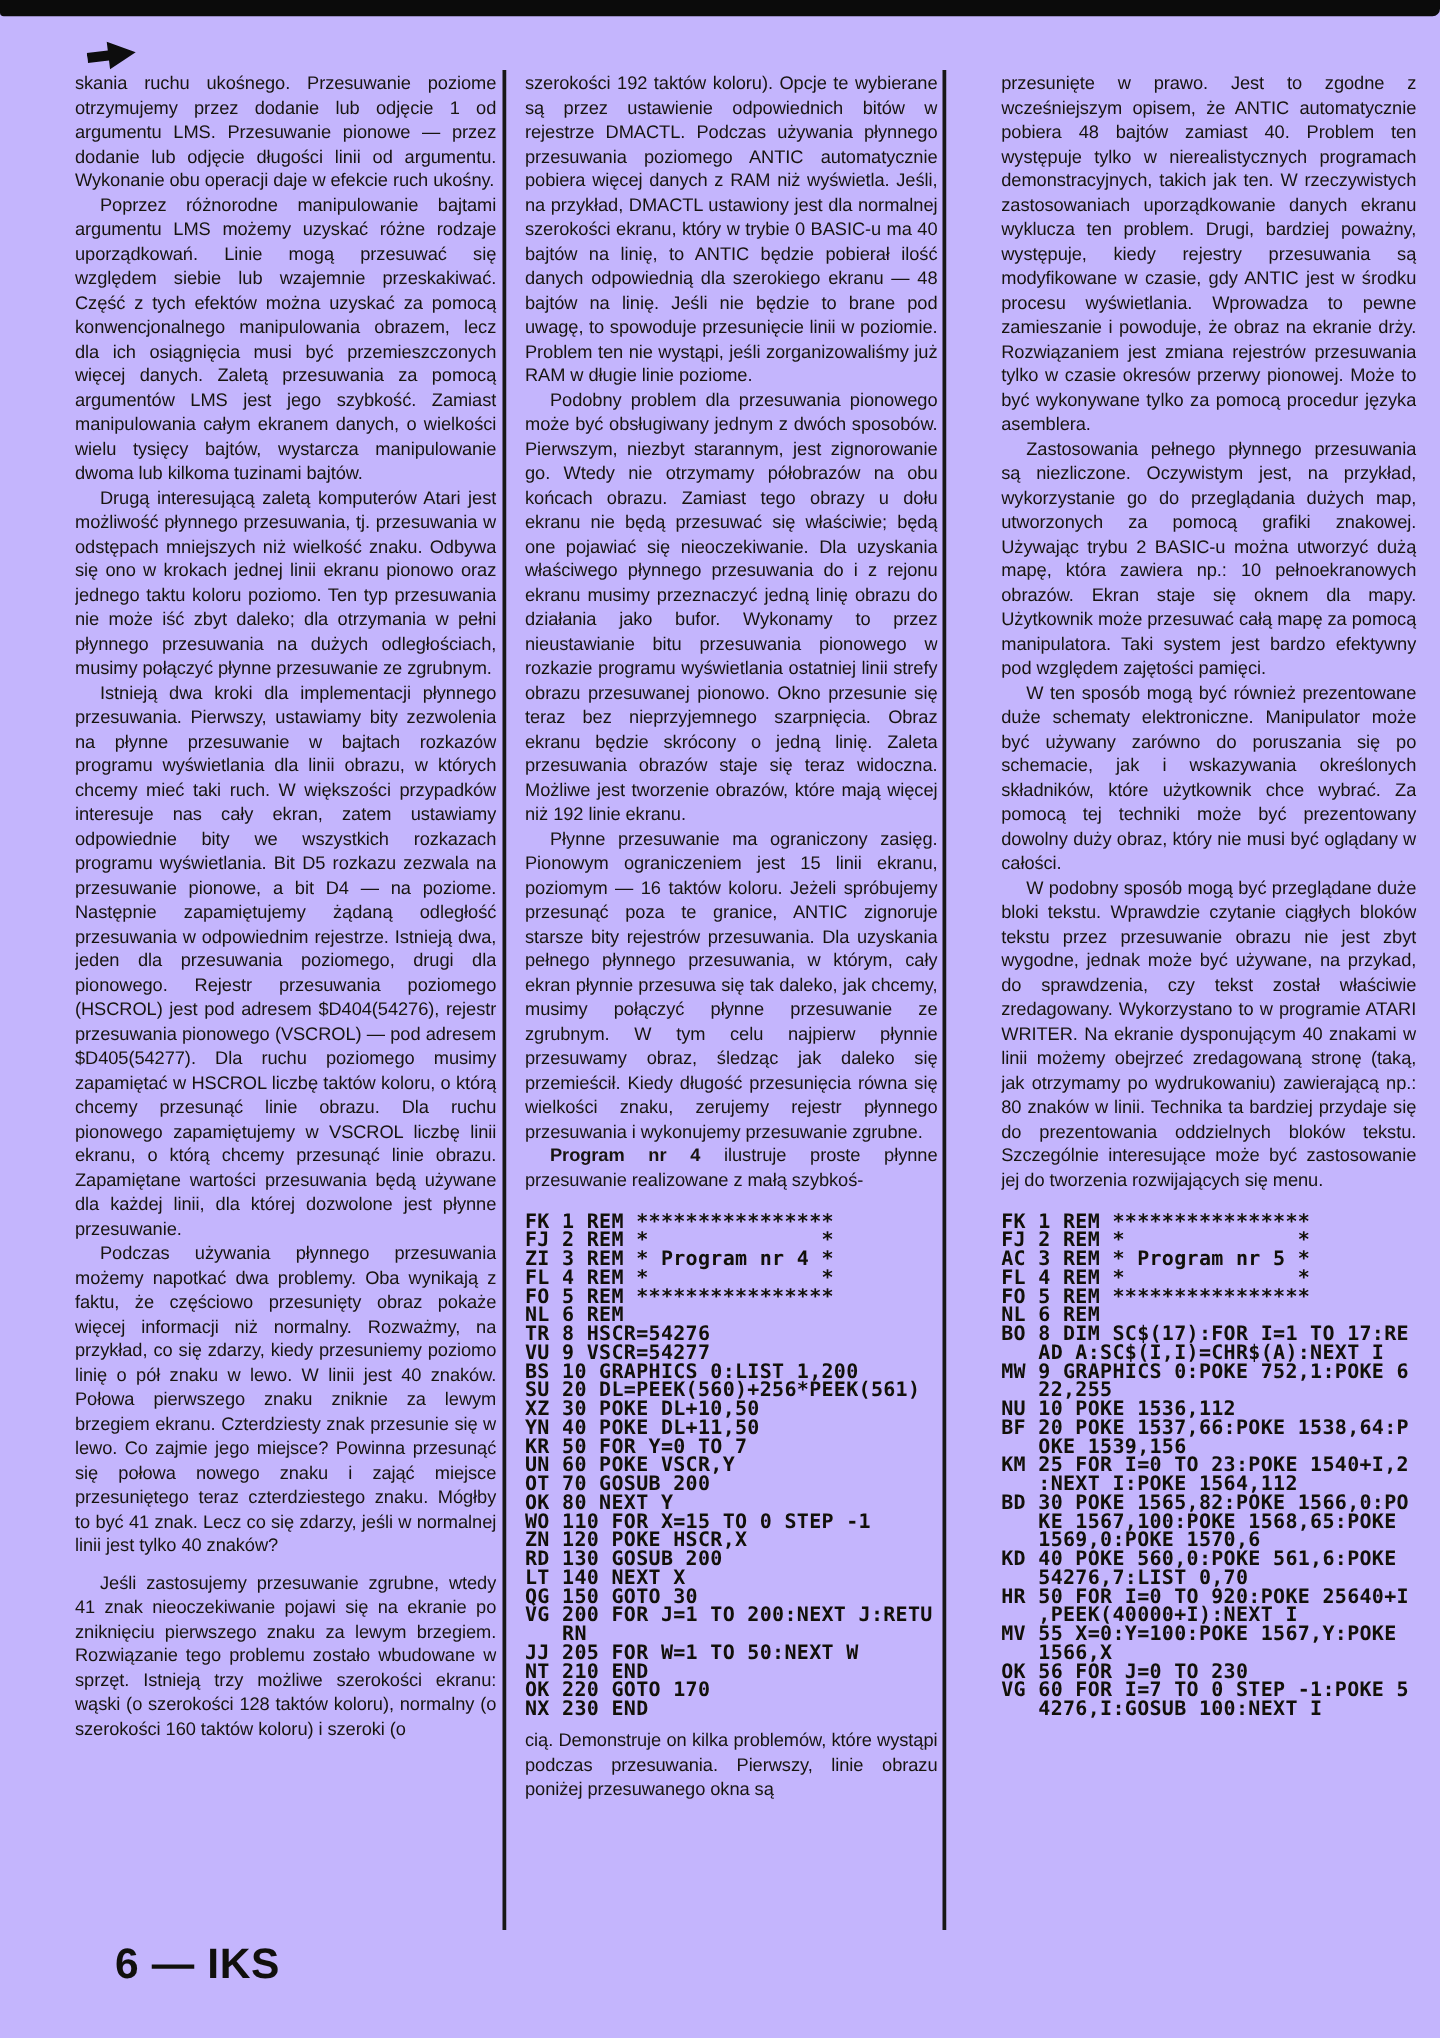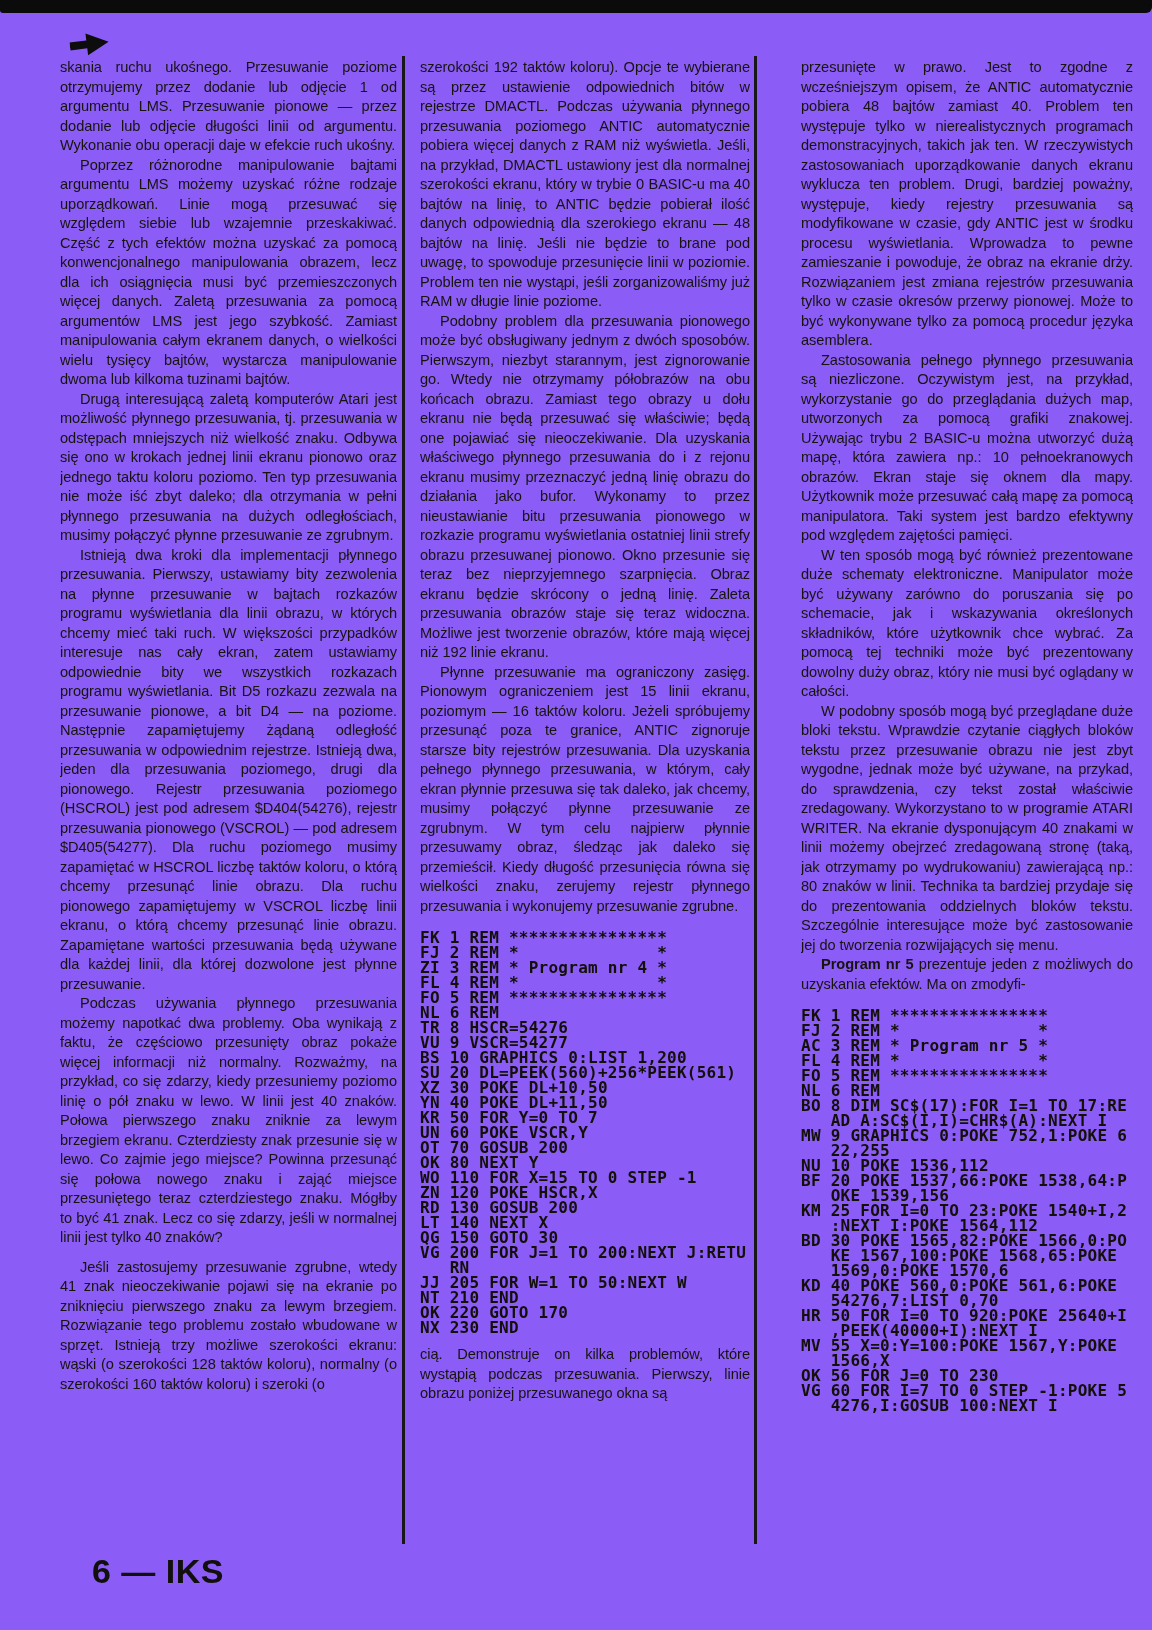--- a/index.html
+++ b/index.html
@@ -3,21 +3,21 @@
 <meta charset="utf-8">
 <style>
   html,body{margin:0;padding:0;background:#cfcac0;}
   .page{
     position:relative;
     width:1152px;height:1630px;
     overflow:hidden;
     background:
       linear-gradient(180deg,#e6e1d7 0%,#eeeae1 6%,#edu 0,#ece8df 55%,#e9e4da 100%),
       #ece8df;
-    background-color:#8b5cf6;
+    background-color:#c4b5fd;
     font-family:"Liberation Sans",sans-serif;
     color:#17140f;
   }
   .top-edge{
     position:absolute;top:0;left:0;width:1152px;height:13px;
     background:#0b0b0b;
     border-bottom-left-radius:3px;border-bottom-right-radius:6px;
   }
   .arrow{position:absolute;left:70px;top:32px;transform:rotate(-7deg);}
   .col{
@@ -72,20 +72,21 @@
       <p class="para indent">Drugą interesującą zaletą komputerów Atari jest możliwość płynnego przesuwania, tj. przesuwania w odstępach mniejszych niż wielkość znaku. Odbywa się ono w krokach jednej linii ekranu pionowo oraz jednego taktu koloru poziomo. Ten typ przesuwania nie może iść zbyt daleko; dla otrzymania w pełni płynnego przesuwania na dużych odległościach, musimy połączyć płynne przesuwanie ze zgrubnym.</p>
       <p class="para indent">Istnieją dwa kroki dla implementacji płynnego przesuwania. Pierwszy, ustawiamy bity zezwolenia na płynne przesuwanie w bajtach rozkazów programu wyświetlania dla linii obrazu, w których chcemy mieć taki ruch. W większości przypadków interesuje nas cały ekran, zatem ustawiamy odpowiednie bity we wszystkich rozkazach programu wyświetlania. Bit D5 rozkazu zezwala na przesuwanie pionowe, a bit D4 — na poziome. Następnie zapamiętujemy żądaną odległość przesuwania w odpowiednim rejestrze. Istnieją dwa, jeden dla przesuwania poziomego, drugi dla pionowego. Rejestr przesuwania poziomego (HSCROL) jest pod adresem $D404(54276), rejestr przesuwania pionowego (VSCROL) — pod adresem $D405(54277). Dla ruchu poziomego musimy zapamiętać w HSCROL liczbę taktów koloru, o którą chcemy przesunąć linie obrazu. Dla ruchu pionowego zapamiętujemy w VSCROL liczbę linii ekranu, o którą chcemy przesunąć linie obrazu. Zapamiętane wartości przesuwania będą używane dla każdej linii, dla której dozwolone jest płynne przesuwanie.</p>
       <p class="para indent">Podczas używania płynnego przesuwania możemy napotkać dwa problemy. Oba wynikają z faktu, że częściowo przesunięty obraz pokaże więcej informacji niż normalny. Rozważmy, na przykład, co się zdarzy, kiedy przesuniemy poziomo linię o pół znaku w lewo. W linii jest 40 znaków. Połowa pierwszego znaku zniknie za lewym brzegiem ekranu. Czterdziesty znak przesunie się w lewo. Co zajmie jego miejsce? Powinna przesunąć się połowa nowego znaku i zająć miejsce przesuniętego teraz czterdziestego znaku. Mógłby to być 41 znak. Lecz co się zdarzy, jeśli w normalnej linii jest tylko 40 znaków?</p>
       <p class="para indent gap">Jeśli zastosujemy przesuwanie zgrubne, wtedy 41 znak nieoczekiwanie pojawi się na ekranie po zniknięciu pierwszego znaku za lewym brzegiem. Rozwiązanie tego problemu zostało wbudowane w sprzęt. Istnieją trzy możliwe szerokości ekranu: wąski (o szerokości 128 taktów koloru), normalny (o szerokości 160 taktów koloru) i szeroki (o</p>
     </div>
   <div class="rule rule-1"></div>
   <div class="col col-middle">
       <p class="para">szerokości 192 taktów koloru). Opcje te wybierane są przez ustawienie odpowiednich bitów w rejestrze DMACTL. Podczas używania płynnego przesuwania poziomego ANTIC automatycznie pobiera więcej danych z RAM niż wyświetla. Jeśli, na przykład, DMACTL ustawiony jest dla normalnej szerokości ekranu, który w trybie 0 BASIC-u ma 40 bajtów na linię, to ANTIC będzie pobierał ilość danych odpowiednią dla szerokiego ekranu — 48 bajtów na linię. Jeśli nie będzie to brane pod uwagę, to spowoduje przesunięcie linii w poziomie. Problem ten nie wystąpi, jeśli zorganizowaliśmy już RAM w długie linie poziome.</p>
       <p class="para indent">Podobny problem dla przesuwania pionowego może być obsługiwany jednym z dwóch sposobów. Pierwszym, niezbyt starannym, jest zignorowanie go. Wtedy nie otrzymamy półobrazów na obu końcach obrazu. Zamiast tego obrazy u dołu ekranu nie będą przesuwać się właściwie; będą one pojawiać się nieoczekiwanie. Dla uzyskania właściwego płynnego przesuwania do i z rejonu ekranu musimy przeznaczyć jedną linię obrazu do działania jako bufor. Wykonamy to przez nieustawianie bitu przesuwania pionowego w rozkazie programu wyświetlania ostatniej linii strefy obrazu przesuwanej pionowo. Okno przesunie się teraz bez nieprzyjemnego szarpnięcia. Obraz ekranu będzie skrócony o jedną linię. Zaleta przesuwania obrazów staje się teraz widoczna. Możliwe jest tworzenie obrazów, które mają więcej niż 192 linie ekranu.</p>
       <p class="para indent">Płynne przesuwanie ma ograniczony zasięg. Pionowym ograniczeniem jest 15 linii ekranu, poziomym — 16 taktów koloru. Jeżeli spróbujemy przesunąć poza te granice, ANTIC zignoruje starsze bity rejestrów przesuwania. Dla uzyskania pełnego płynnego przesuwania, w którym, cały ekran płynnie przesuwa się tak daleko, jak chcemy, musimy połączyć płynne przesuwanie ze zgrubnym. W tym celu najpierw płynnie przesuwamy obraz, śledząc jak daleko się przemieścił. Kiedy długość przesunięcia równa się wielkości znaku, zerujemy rejestr płynnego przesuwania i wykonujemy przesuwanie zgrubne.</p>
+      <p class="para indent"><b>Program nr 4</b> ilustruje proste płynne przesuwanie realizowane z małą szybkoś-</p>
       <pre class="listing gap">FK 1 REM ****************
 FJ 2 REM *              *
 ZI 3 REM * Program nr 4 *
 FL 4 REM *              *
 FO 5 REM ****************
 NL 6 REM
 TR 8 HSCR=54276
 VU 9 VSCR=54277
 BS 10 GRAPHICS 0:LIST 1,200
 SU 20 DL=PEEK(560)+256*PEEK(561)
@@ -99,29 +100,28 @@
 ZN 120 POKE HSCR,X
 RD 130 GOSUB 200
 LT 140 NEXT X
 QG 150 GOTO 30
 VG 200 FOR J=1 TO 200:NEXT J:RETU
    RN
 JJ 205 FOR W=1 TO 50:NEXT W
 NT 210 END
 OK 220 GOTO 170
 NX 230 END</pre>
-      <p class="para gap">cią. Demonstruje on kilka problemów, które wystąpią podczas przesuwania. Pierwszy, linie obrazu poniżej przesuwanego okna są</p>
+      <p class="para gap">cią. Demonstruje on kilka problemów, które wystąpi podczas przesuwania. Pierwszy, linie obrazu poniżej przesuwanego okna są</p>
     </div>
   <div class="rule rule-2"></div>
   <div class="col col-right">
       <p class="para">przesunięte w prawo. Jest to zgodne z wcześniejszym opisem, że ANTIC automatycznie pobiera 48 bajtów zamiast 40. Problem ten występuje tylko w nierealistycznych programach demonstracyjnych, takich jak ten. W rzeczywistych zastosowaniach uporządkowanie danych ekranu wyklucza ten problem. Drugi, bardziej poważny, występuje, kiedy rejestry przesuwania są modyfikowane w czasie, gdy ANTIC jest w środku procesu wyświetlania. Wprowadza to pewne zamieszanie i powoduje, że obraz na ekranie drży. Rozwiązaniem jest zmiana rejestrów przesuwania tylko w czasie okresów przerwy pionowej. Może to być wykonywane tylko za pomocą procedur języka asemblera.</p>
       <p class="para indent">Zastosowania pełnego płynnego przesuwania są niezliczone. Oczywistym jest, na przykład, wykorzystanie go do przeglądania dużych map, utworzonych za pomocą grafiki znakowej. Używając trybu 2 BASIC-u można utworzyć dużą mapę, która zawiera np.: 10 pełnoekranowych obrazów. Ekran staje się oknem dla mapy. Użytkownik może przesuwać całą mapę za pomocą manipulatora. Taki system jest bardzo efektywny pod względem zajętości pamięci.</p>
       <p class="para indent">W ten sposób mogą być również prezentowane duże schematy elektroniczne. Manipulator może być używany zarówno do poruszania się po schemacie, jak i wskazywania określonych składników, które użytkownik chce wybrać. Za pomocą tej techniki może być prezentowany dowolny duży obraz, który nie musi być oglądany w całości.</p>
       <p class="para indent">W podobny sposób mogą być przeglądane duże bloki tekstu. Wprawdzie czytanie ciągłych bloków tekstu przez przesuwanie obrazu nie jest zbyt wygodne, jednak może być używane, na przykad, do sprawdzenia, czy tekst został właściwie zredagowany. Wykorzystano to w programie ATARI WRITER. Na ekranie dysponującym 40 znakami w linii możemy obejrzeć zredagowaną stronę (taką, jak otrzymamy po wydrukowaniu) zawierającą np.: 80 znaków w linii. Technika ta bardziej przydaje się do prezentowania oddzielnych bloków tekstu. Szczególnie interesujące może być zastosowanie jej do tworzenia rozwijających się menu.</p>
-      <p class="para indent"><b>Program nr 5</b> prezentuje jeden z możliwych do uzyskania efektów. Ma on zmodyfi-</p>
       <pre class="listing gap">FK 1 REM ****************
 FJ 2 REM *              *
 AC 3 REM * Program nr 5 *
 FL 4 REM *              *
 FO 5 REM ****************
 NL 6 REM
 BO 8 DIM SC$(17):FOR I=1 TO 17:RE
    AD A:SC$(I,I)=CHR$(A):NEXT I
 MW 9 GRAPHICS 0:POKE 752,1:POKE 6
    22,255

